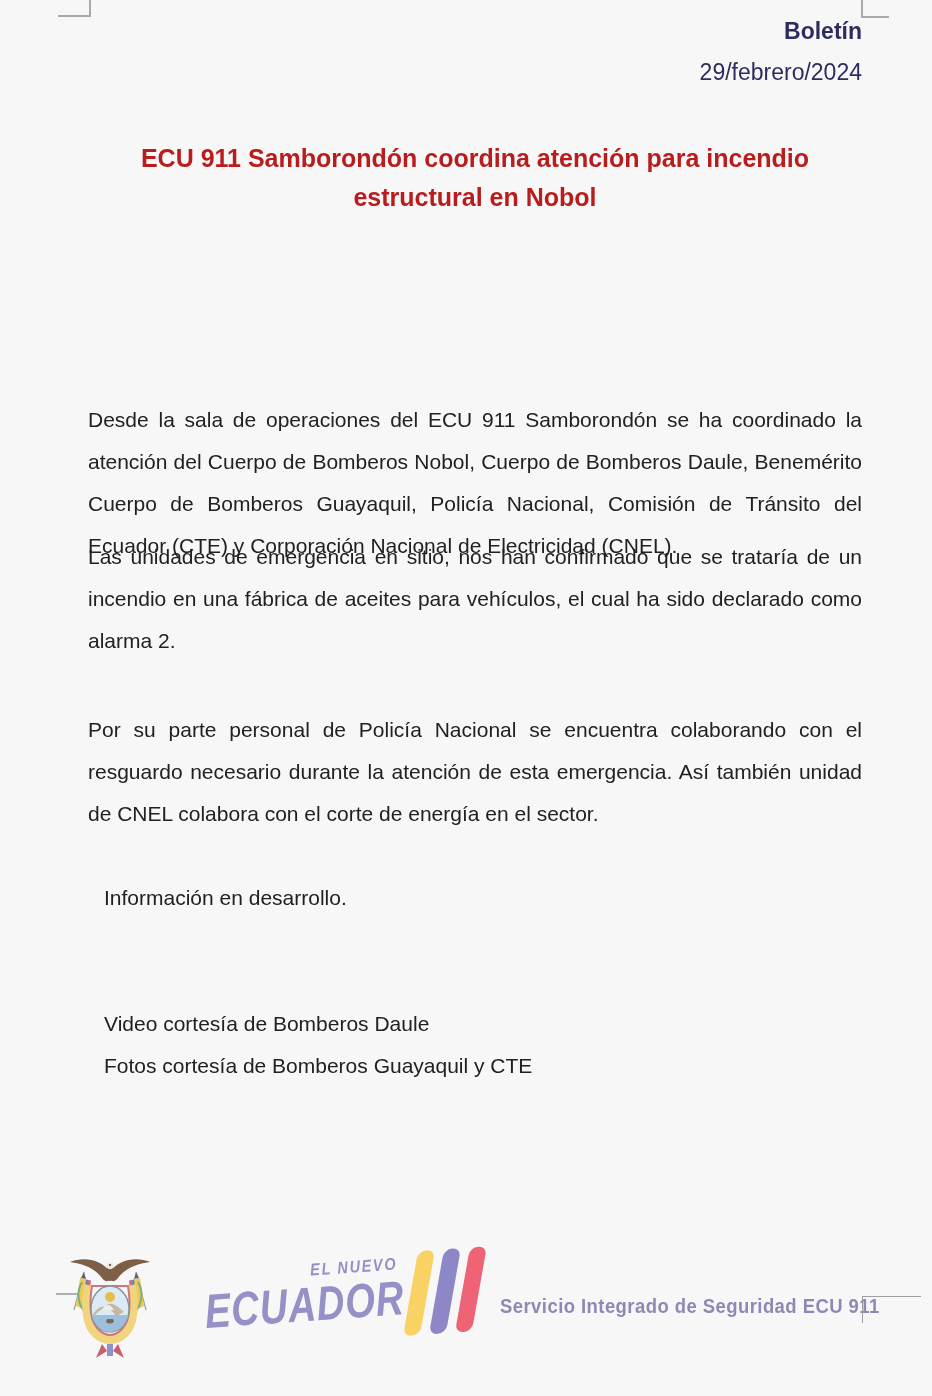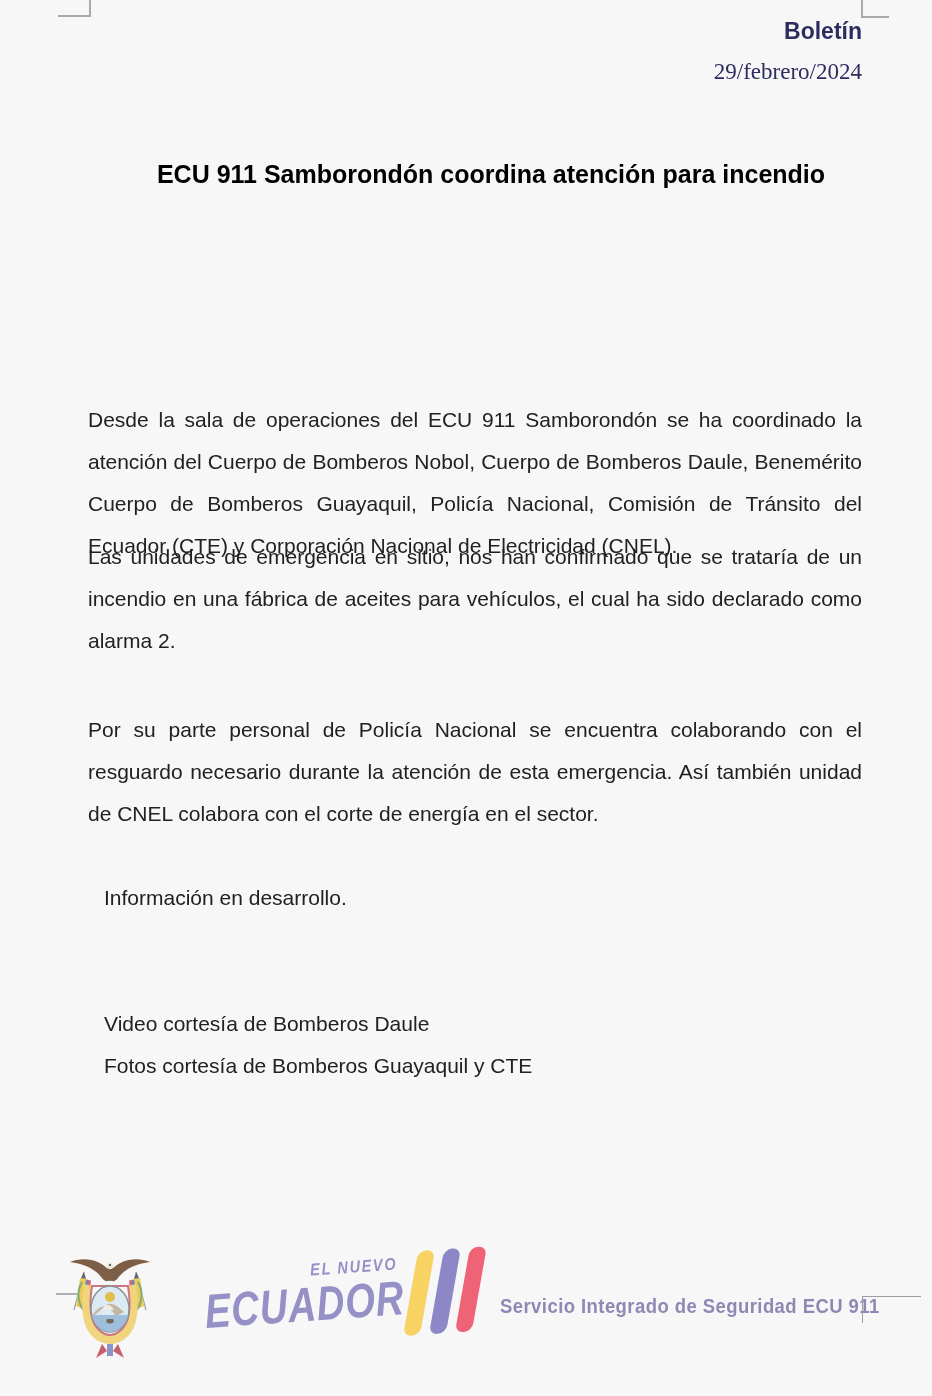--- a/index.html
+++ b/index.html
@@ -16,25 +16,25 @@
   .corner-tl{left:58px;top:-2px;width:31px;height:17px;
     border-right:2px solid #a9a9a9;border-bottom:2px solid #a9a9a9;}
   .corner-tr{left:861px;top:-2px;width:26px;height:18px;
     border-left:2px solid #a9a9a9;border-bottom:2px solid #a9a9a9;}
   .corner-footer{left:862px;top:1296px;width:58px;height:26px;
     border-left:1px solid #9aa0a6;border-top:1px solid #9aa0a6;z-index:5;}
 
   
   .header{position:absolute;top:16px;right:70px;text-align:right;color:#2e2c5e;}
   .header-label{font-size:23px;font-weight:bold;line-height:30px;}
-  .header-date{font-size:23px;line-height:28px;margin-top:12px;font-weight:400;font-family:Liberation Serif, serif;}
+  .header-date{font-size:23px;line-height:28px;margin-top:12px;font-weight:400;}
 
   
-  .title{position:absolute;left:88px;top:139px;width:774px;margin:16px;
-    text-align:center;font-size:25px;line-height:39px;font-weight:bold;color:#000000;}
+  .title{position:absolute;left:88px;top:139px;width:774px;margin:0;
+    text-align:center;font-size:25px;line-height:39px;font-weight:bold;color:#b91c1c;}
   .title-line{display:block;}
 
   
   .para{position:absolute;left:88px;width:774px;margin:0;
     font-size:21px;line-height:42px;text-align:justify;color:#212121;}
   .p1{top:257px;}
   .p2{top:399px;}
   .p3{top:536px;}
   .p4{top:709px;}
   .single{position:absolute;left:88px;margin:16px;font-size:21px;line-height:26px;color:#212121;}
@@ -71,20 +71,21 @@
   <div class="corner corner-tl"></div>
   <div class="corner corner-tr"></div>
 
   <div class="header" style="color: rgb(46, 44, 94);">
     <div class="header-label">Boletín</div>
     <div class="header-date">29/febrero/2024</div>
   </div>
 
   <h1 class="title">
     <span class="title-line">ECU 911 Samborondón coordina atención para incendio</span>
+    <span class="title-line">estructural en Nobol</span>
   </h1>
 
   <p class="para p2">Desde la sala de operaciones del ECU 911 Samborondón se ha coordinado la atención del Cuerpo de Bomberos Nobol, Cuerpo de Bomberos Daule, Benemérito Cuerpo de Bomberos Guayaquil, Policía Nacional,  Comisión de Tránsito del Ecuador (CTE) y Corporación Nacional de Electricidad (CNEL).</p>
   <p class="para p3">Las unidades de emergencia en sitio, nos han confirmado que se trataría de un incendio en una fábrica de aceites para vehículos, el cual ha sido declarado como alarma 2.</p>
   <p class="para p4">Por su parte personal de Policía Nacional se encuentra colaborando con el resguardo necesario durante la atención de esta emergencia. Así también unidad de CNEL colabora con el corte de energía en el sector.</p>
 
   <p class="single info">Información en desarrollo.</p>
   <p class="single video">Video cortesía de Bomberos Daule</p>
   <p class="single fotos">Fotos cortesía de Bomberos Guayaquil y CTE</p>
 

